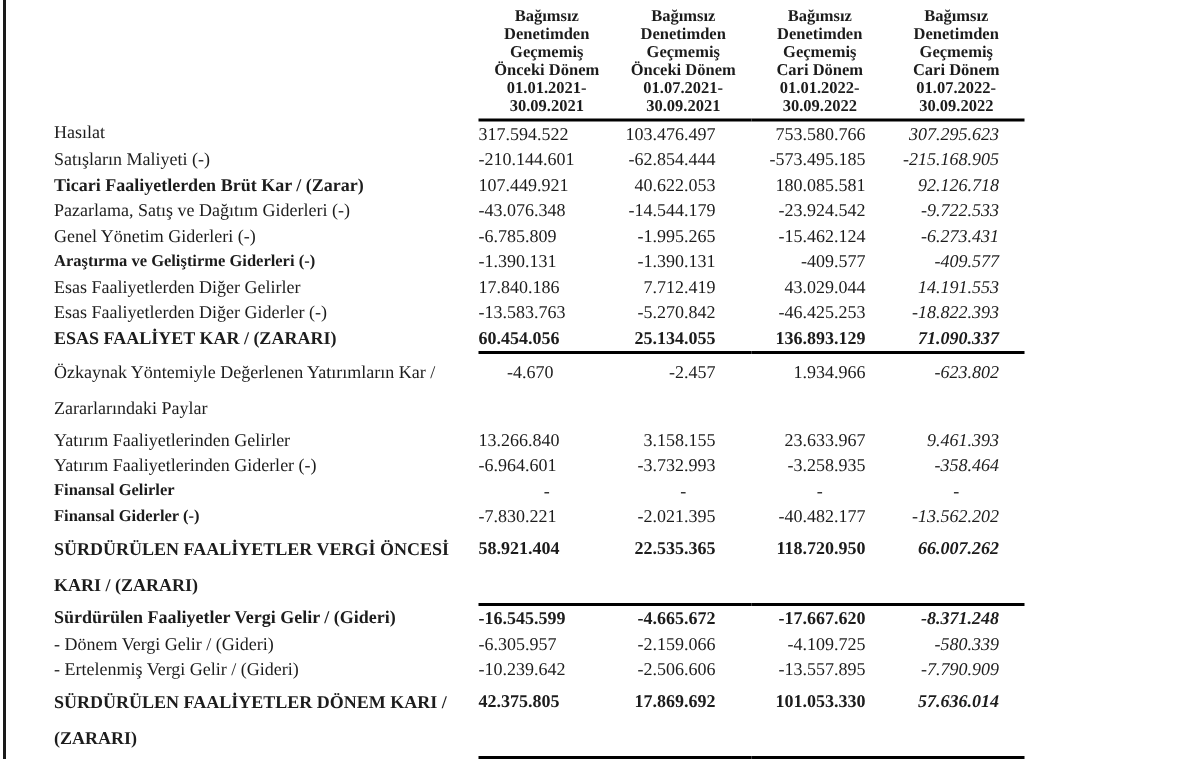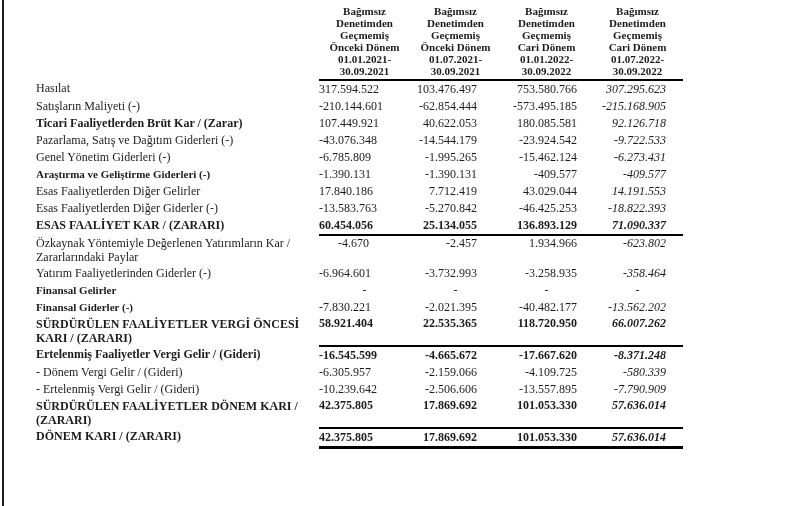--- a/index.html
+++ b/index.html
@@ -47,21 +47,21 @@
   }
   td.num{
     text-align:right;
     white-space:nowrap;
   }
   td.n1{padding-right:41px;}
   td.n2{padding-right:24px;}
   td.n3{padding-right:15px;}
   td.n4{padding-right:17px;font-style:italic;}
   td.dash{text-align:center;padding-right:0;}
-  tr.tl td{line-height:14px;}
+  tr.tl td{line-height:24px;}
   tr.tl td.label{padding-top:1px;padding-bottom:1px;}
   tr.sm td.label{font-size:11px;font-weight:bold;}
   tr.lb td.label{font-weight:bold;}
   tr.vb td.num{font-weight:bold;}
   tr.vm td.num{vertical-align:middle;}
   tr.rule td.bb{border-bottom:2px solid #000;}
   tr.thick td.bb{border-bottom:3px solid #000;}
 </style>
 </head>
 <body>
@@ -183,20 +183,28 @@
         <tr class="tl">
           <td class="label">Özkaynak Yöntemiyle Değerlenen Yatırımların Kar /
 Zararlarındaki Paylar</td>
           <td class="num bb n1">-4.670</td>
           <td class="num bb n2">-2.457</td>
           <td class="num bb n3">1.934.966</td>
           <td class="num bb n4">-623.802</td>
           <td class="spacer"></td>
         </tr>
         <tr>
+          <td class="label">Yatırım Faaliyetlerinden Gelirler</td>
+          <td class="num bb n1">13.266.840</td>
+          <td class="num bb n2">3.158.155</td>
+          <td class="num bb n3">23.633.967</td>
+          <td class="num bb n4">9.461.393</td>
+          <td class="spacer"></td>
+        </tr>
+        <tr>
           <td class="label">Yatırım Faaliyetlerinden Giderler (-)</td>
           <td class="num bb n1">-6.964.601</td>
           <td class="num bb n2">-3.732.993</td>
           <td class="num bb n3">-3.258.935</td>
           <td class="num bb n4">-358.464</td>
           <td class="spacer"></td>
         </tr>
         <tr class="sm">
           <td class="label">Finansal Gelirler</td>
           <td class="num bb n1 dash">-</td>
@@ -216,21 +224,21 @@
         <tr class="lb vb tl rule">
           <td class="label">SÜRDÜRÜLEN FAALİYETLER VERGİ ÖNCESİ
 KARI / (ZARARI)</td>
           <td class="num bb n1">58.921.404</td>
           <td class="num bb n2">22.535.365</td>
           <td class="num bb n3">118.720.950</td>
           <td class="num bb n4">66.007.262</td>
           <td class="spacer"></td>
         </tr>
         <tr class="lb vb">
-          <td class="label">Ertelenmiş Faaliyetler Vergi Gelir / (Gideri)</td>
+          <td class="label">Sürdürülen Faaliyetler Vergi Gelir / (Gideri)</td>
           <td class="num bb n1">-16.545.599</td>
           <td class="num bb n2">-4.665.672</td>
           <td class="num bb n3">-17.667.620</td>
           <td class="num bb n4">-8.371.248</td>
           <td class="spacer"></td>
         </tr>
         <tr>
           <td class="label">- Dönem Vergi Gelir / (Gideri)</td>
           <td class="num bb n1">-6.305.957</td>
           <td class="num bb n2">-2.159.066</td>

